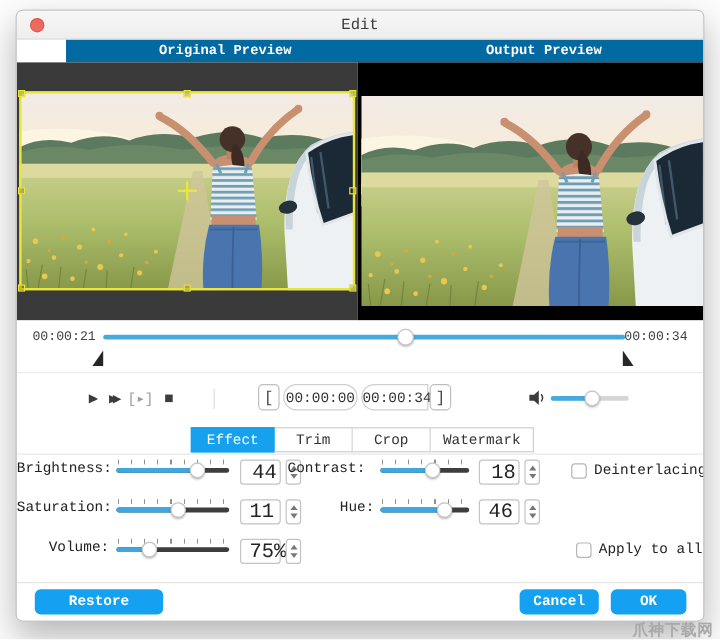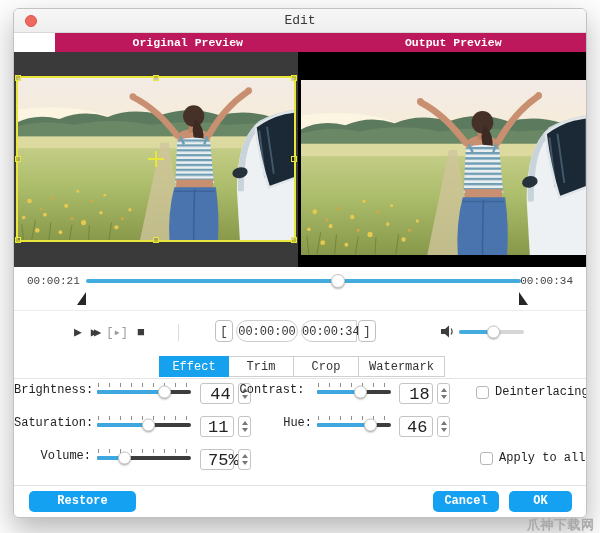--- a/index.html
+++ b/index.html
@@ -4,21 +4,21 @@
 <style>
   html,body{margin:0;padding:0;background:#ffffff;font-family:"Liberation Sans",sans-serif;}
   .page{position:relative;width:600px;height:533px;background:#fdfdfd;overflow:hidden;font-family:Liberation Mono, monospace;}
   .window{position:absolute;left:13px;top:8px;width:574px;height:510px;background:#ffffff;
     border:1px solid #c2c2c2;border-radius:6px;box-shadow:0 12px 28px rgba(0,0,0,.28);overflow:hidden;box-sizing:border-box;}
   
   .titlebar{position:relative;height:23px;background:linear-gradient(#f7f7f7,#eeeeee);border-bottom:1px solid #d8d8d8;}
   .title{display:block;text-align:center;font-size:13px;line-height:23px;color:#3a3a3a;}
   .traffic{position:absolute;left:11px;top:6px;width:12px;height:12px;border-radius:50%;background:#ee6a5f;border:1px solid #dd5549;box-sizing:border-box;}
   
-  .preview-header{display:flex;height:19px;background:#be185d;color:#fff;font-size:11.5px;font-weight:bold;margin-left:41px;}
+  .preview-header{display:flex;height:19px;background:#0369a1;color:#fff;font-size:11.5px;font-weight:bold;margin-left:41px;}
   .preview-header span{flex:1;text-align:center;line-height:19px;}
   
   .preview-area{position:relative;display:flex;height:215px;}
   .pane{position:relative;height:215px;overflow:hidden;}
   .pane.original{width:285px;background:#3a3a3a;}
   .pane.output{width:289px;background:#000;}
   .video{position:absolute;}
   .video svg{display:block;width:100%;height:100%;}
   .left-video{left:2px;top:24px;width:280px;height:166px;}
   .right-video{left:3px;top:28px;width:286px;height:175px;}

